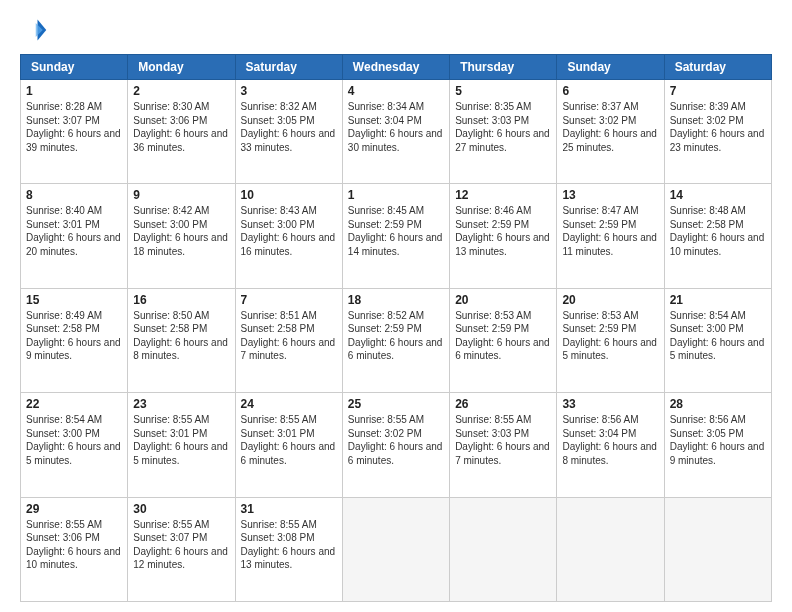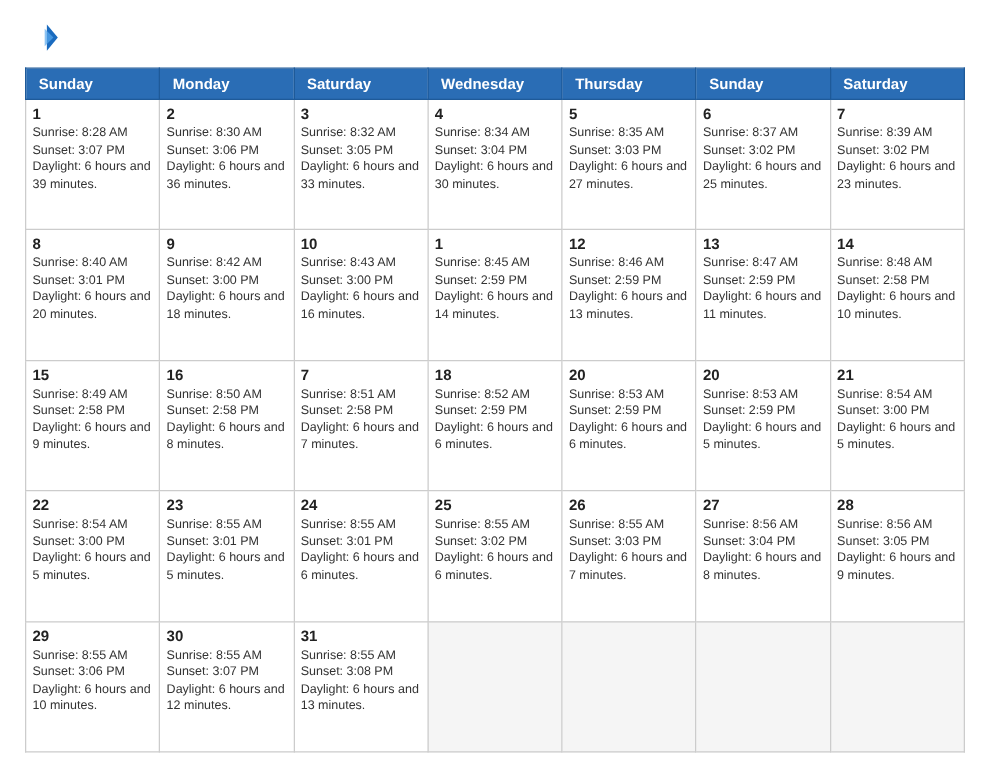--- a/index.html
+++ b/index.html
@@ -235,21 +235,21 @@
         </td>
           <td>
           <span class="day-num">25</span>
           <span class="day-info">Sunrise: 8:55 AM<br>Sunset: 3:02 PM<br>Daylight: 6 hours and 6 minutes.</span>
         </td>
           <td>
           <span class="day-num">26</span>
           <span class="day-info">Sunrise: 8:55 AM<br>Sunset: 3:03 PM<br>Daylight: 6 hours and 7 minutes.</span>
         </td>
           <td>
-          <span class="day-num">27</span>
+          <span class="day-num">33</span>
           <span class="day-info">Sunrise: 8:56 AM<br>Sunset: 3:04 PM<br>Daylight: 6 hours and 8 minutes.</span>
         </td>
           <td>
           <span class="day-num">28</span>
           <span class="day-info">Sunrise: 8:56 AM<br>Sunset: 3:05 PM<br>Daylight: 6 hours and 9 minutes.</span>
         </td>
         </tr>
         <tr class="last-row">
           <td>
           <span class="day-num">29</span>

